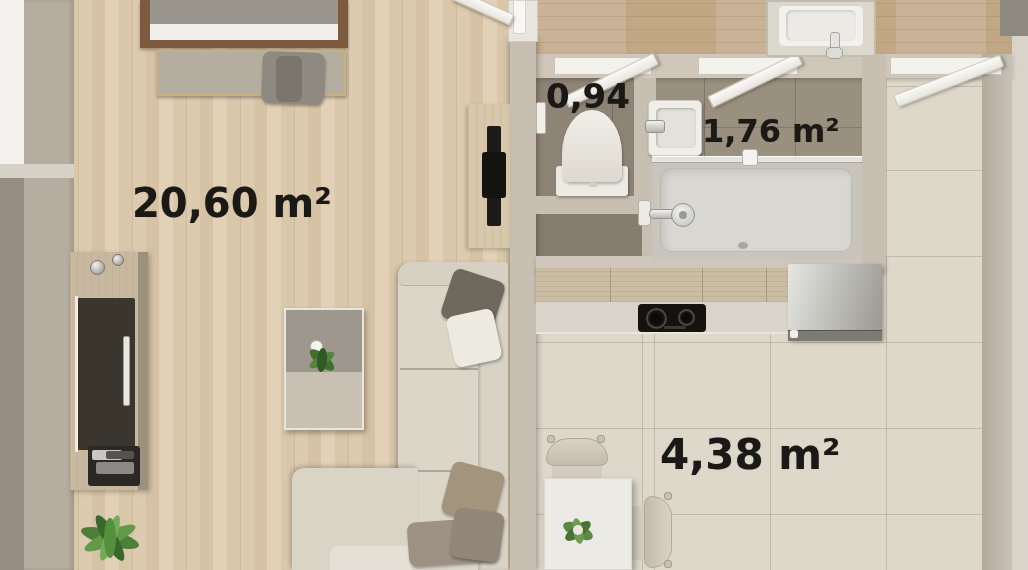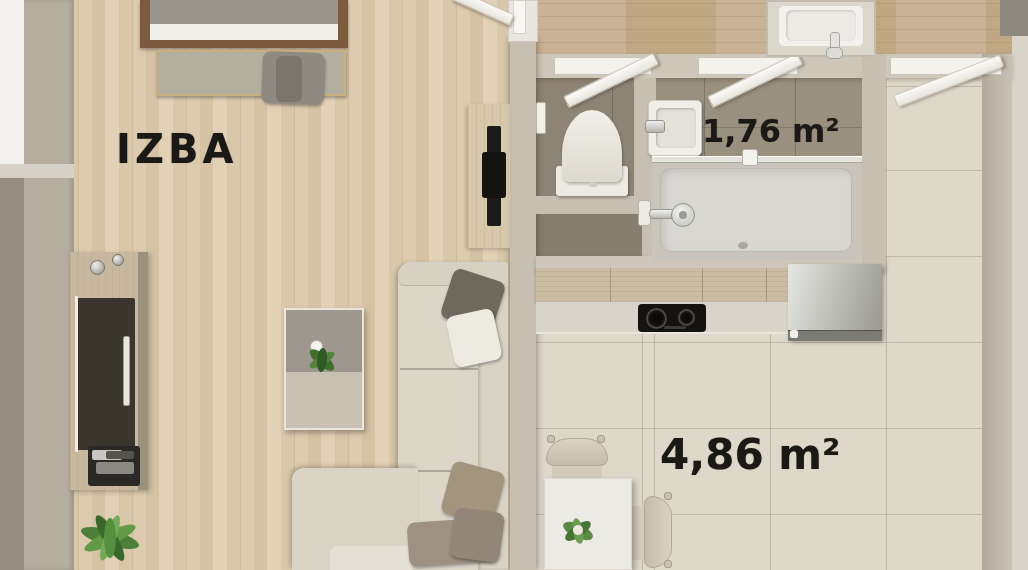--- a/index.html
+++ b/index.html
@@ -342,17 +342,18 @@
   <svg class="a" style="left:60px;top:502px;z-index:6" width="100" height="68" viewBox="0 0 100 68">
     <g>
       <ellipse cx="50" cy="36" rx="30" ry="8" fill="#4c8038" transform="rotate(15 50 36)"></ellipse>
       <ellipse cx="50" cy="36" rx="28" ry="7" fill="#629a47" transform="rotate(-25 50 36)"></ellipse>
       <ellipse cx="50" cy="36" rx="26" ry="7" fill="#39682a" transform="rotate(60 50 36)"></ellipse>
       <ellipse cx="50" cy="36" rx="24" ry="6" fill="#75ab58" transform="rotate(-70 50 36)"></ellipse>
       <ellipse cx="50" cy="36" rx="20" ry="6" fill="#55903e" transform="rotate(90 50 36)"></ellipse>
     </g>
   </svg>
 
-  <div class="a lbl lbl-izba">IZBA</div>
+  <div class="a lbl lbl-izba-area">20,60 m²</div>
+  <div class="a lbl lbl-wc-area">0,94</div>
   <div class="a lbl lbl-kup-area">1,76 m²</div>
-  <div class="a lbl lbl-kuch-area">4,86 m²</div>
+  <div class="a lbl lbl-kuch-area">4,38 m²</div>
 
 </div>
 
 </body></html>

